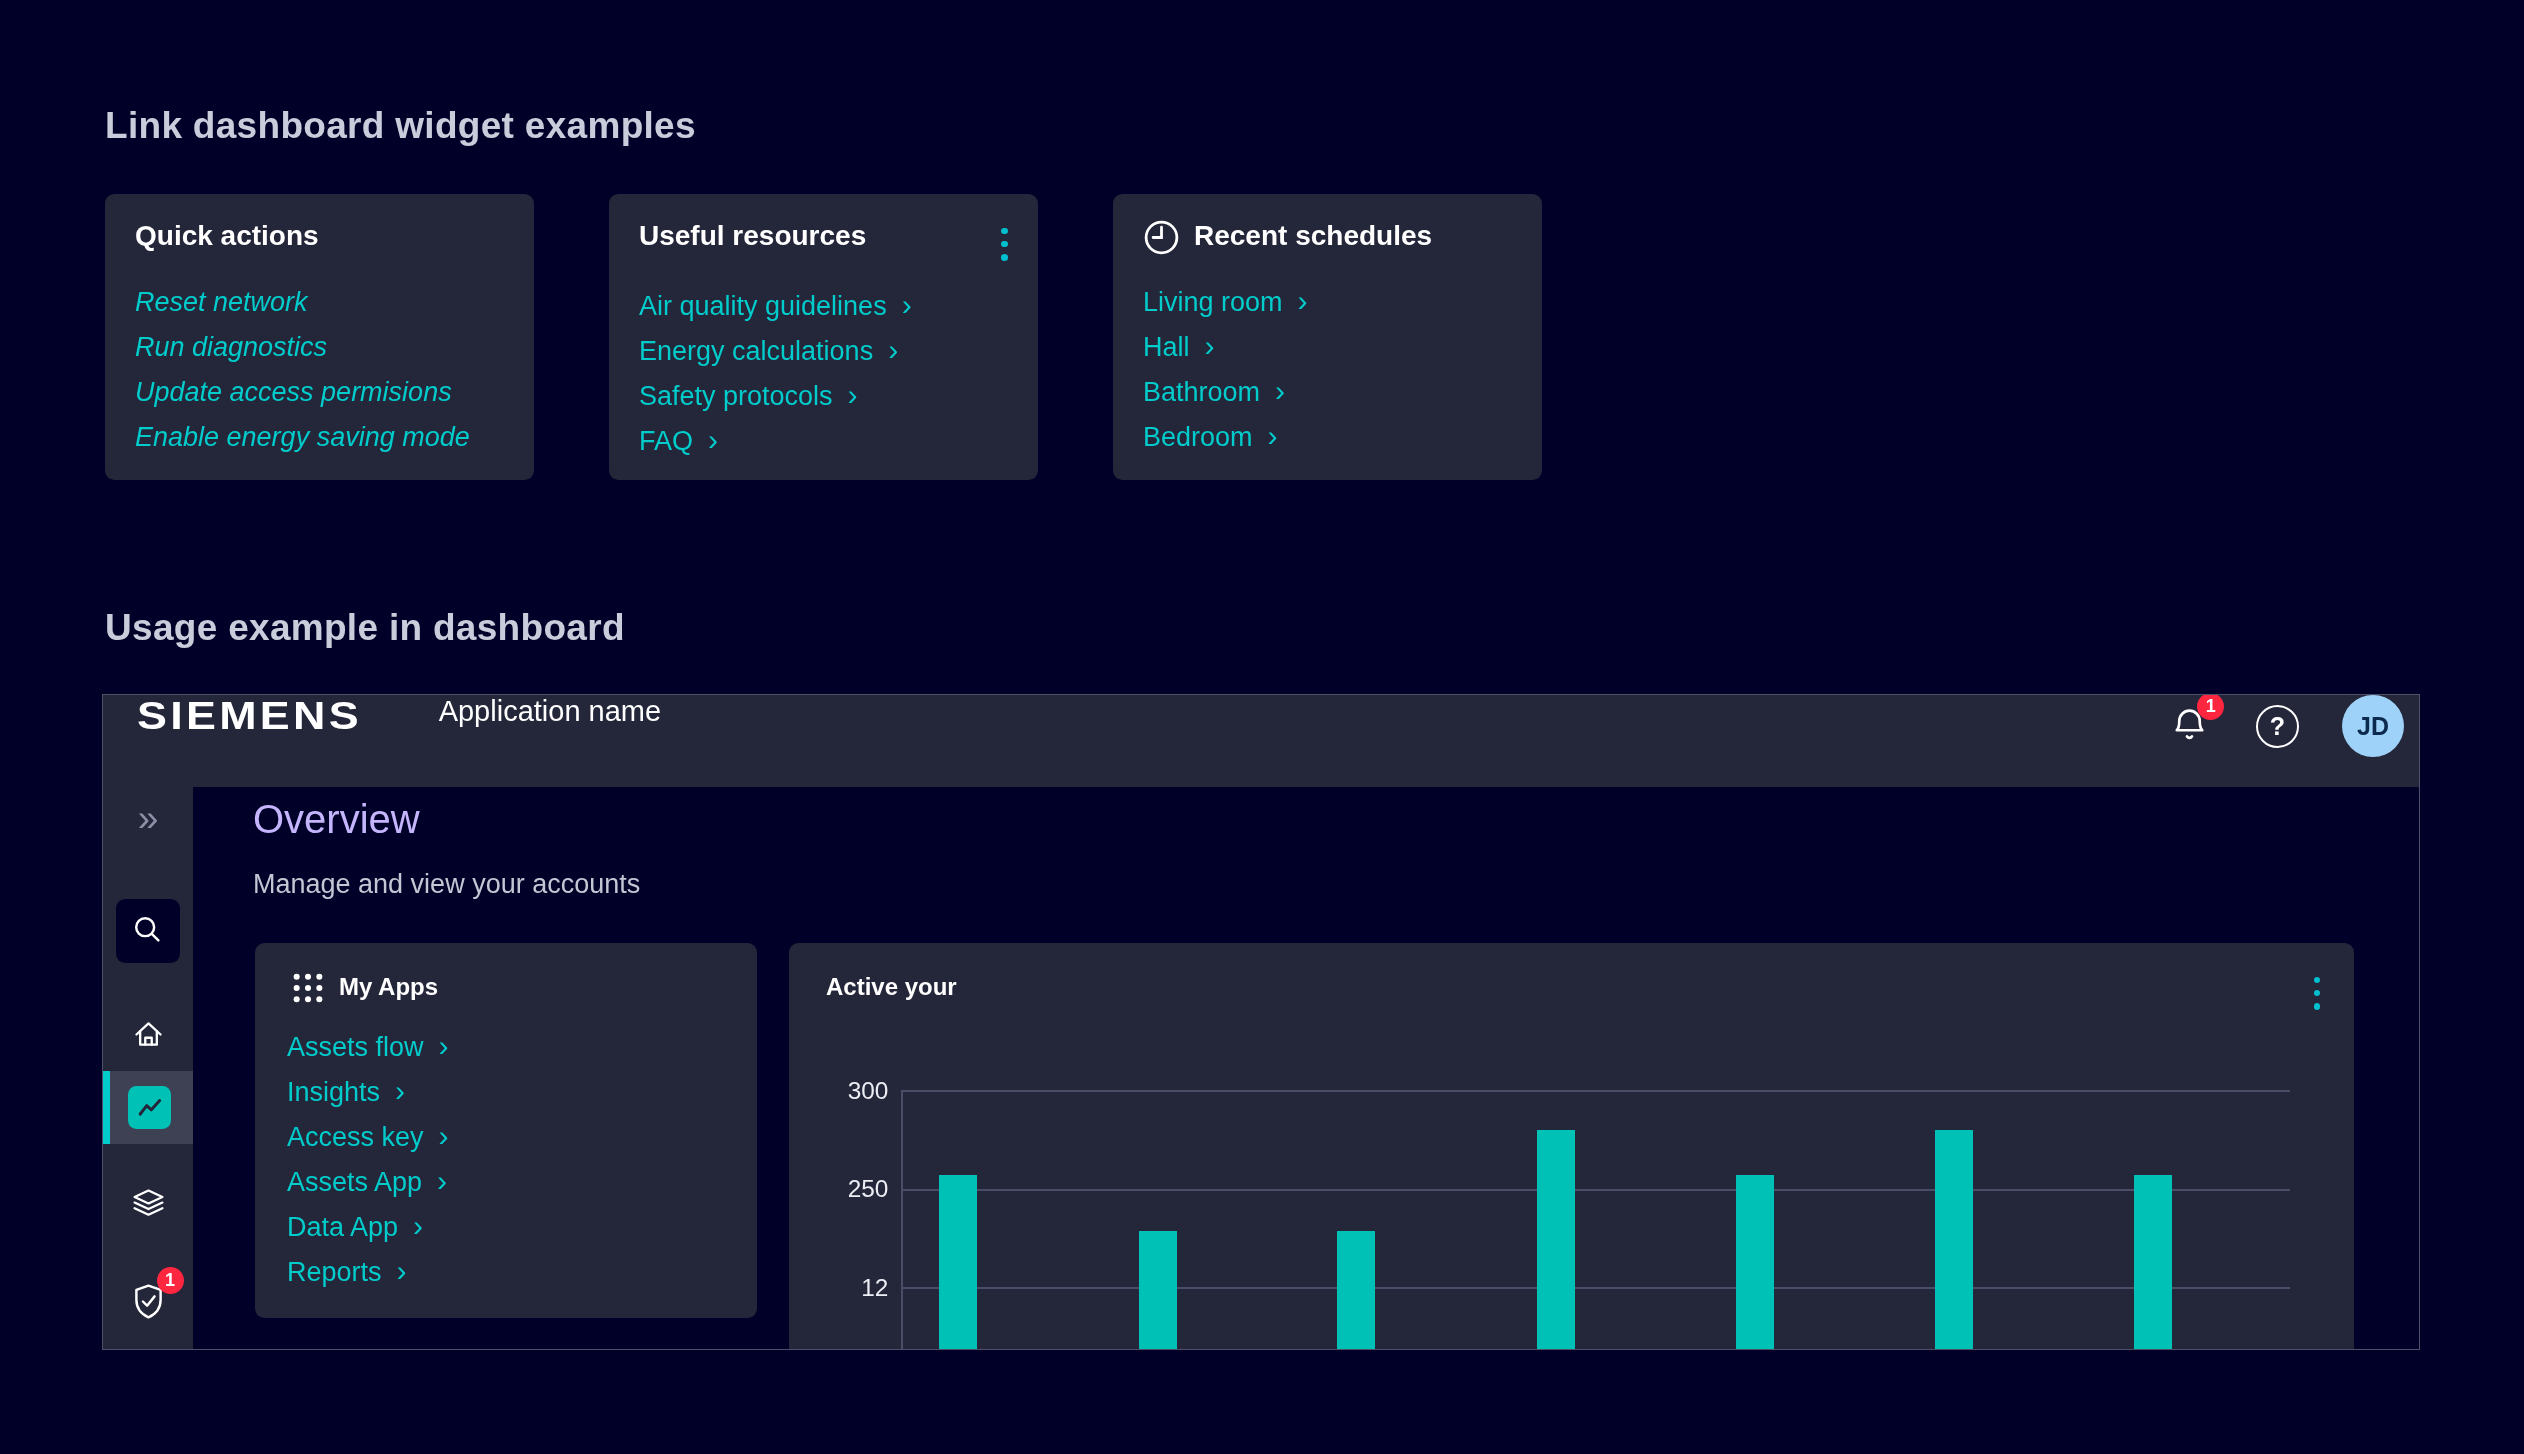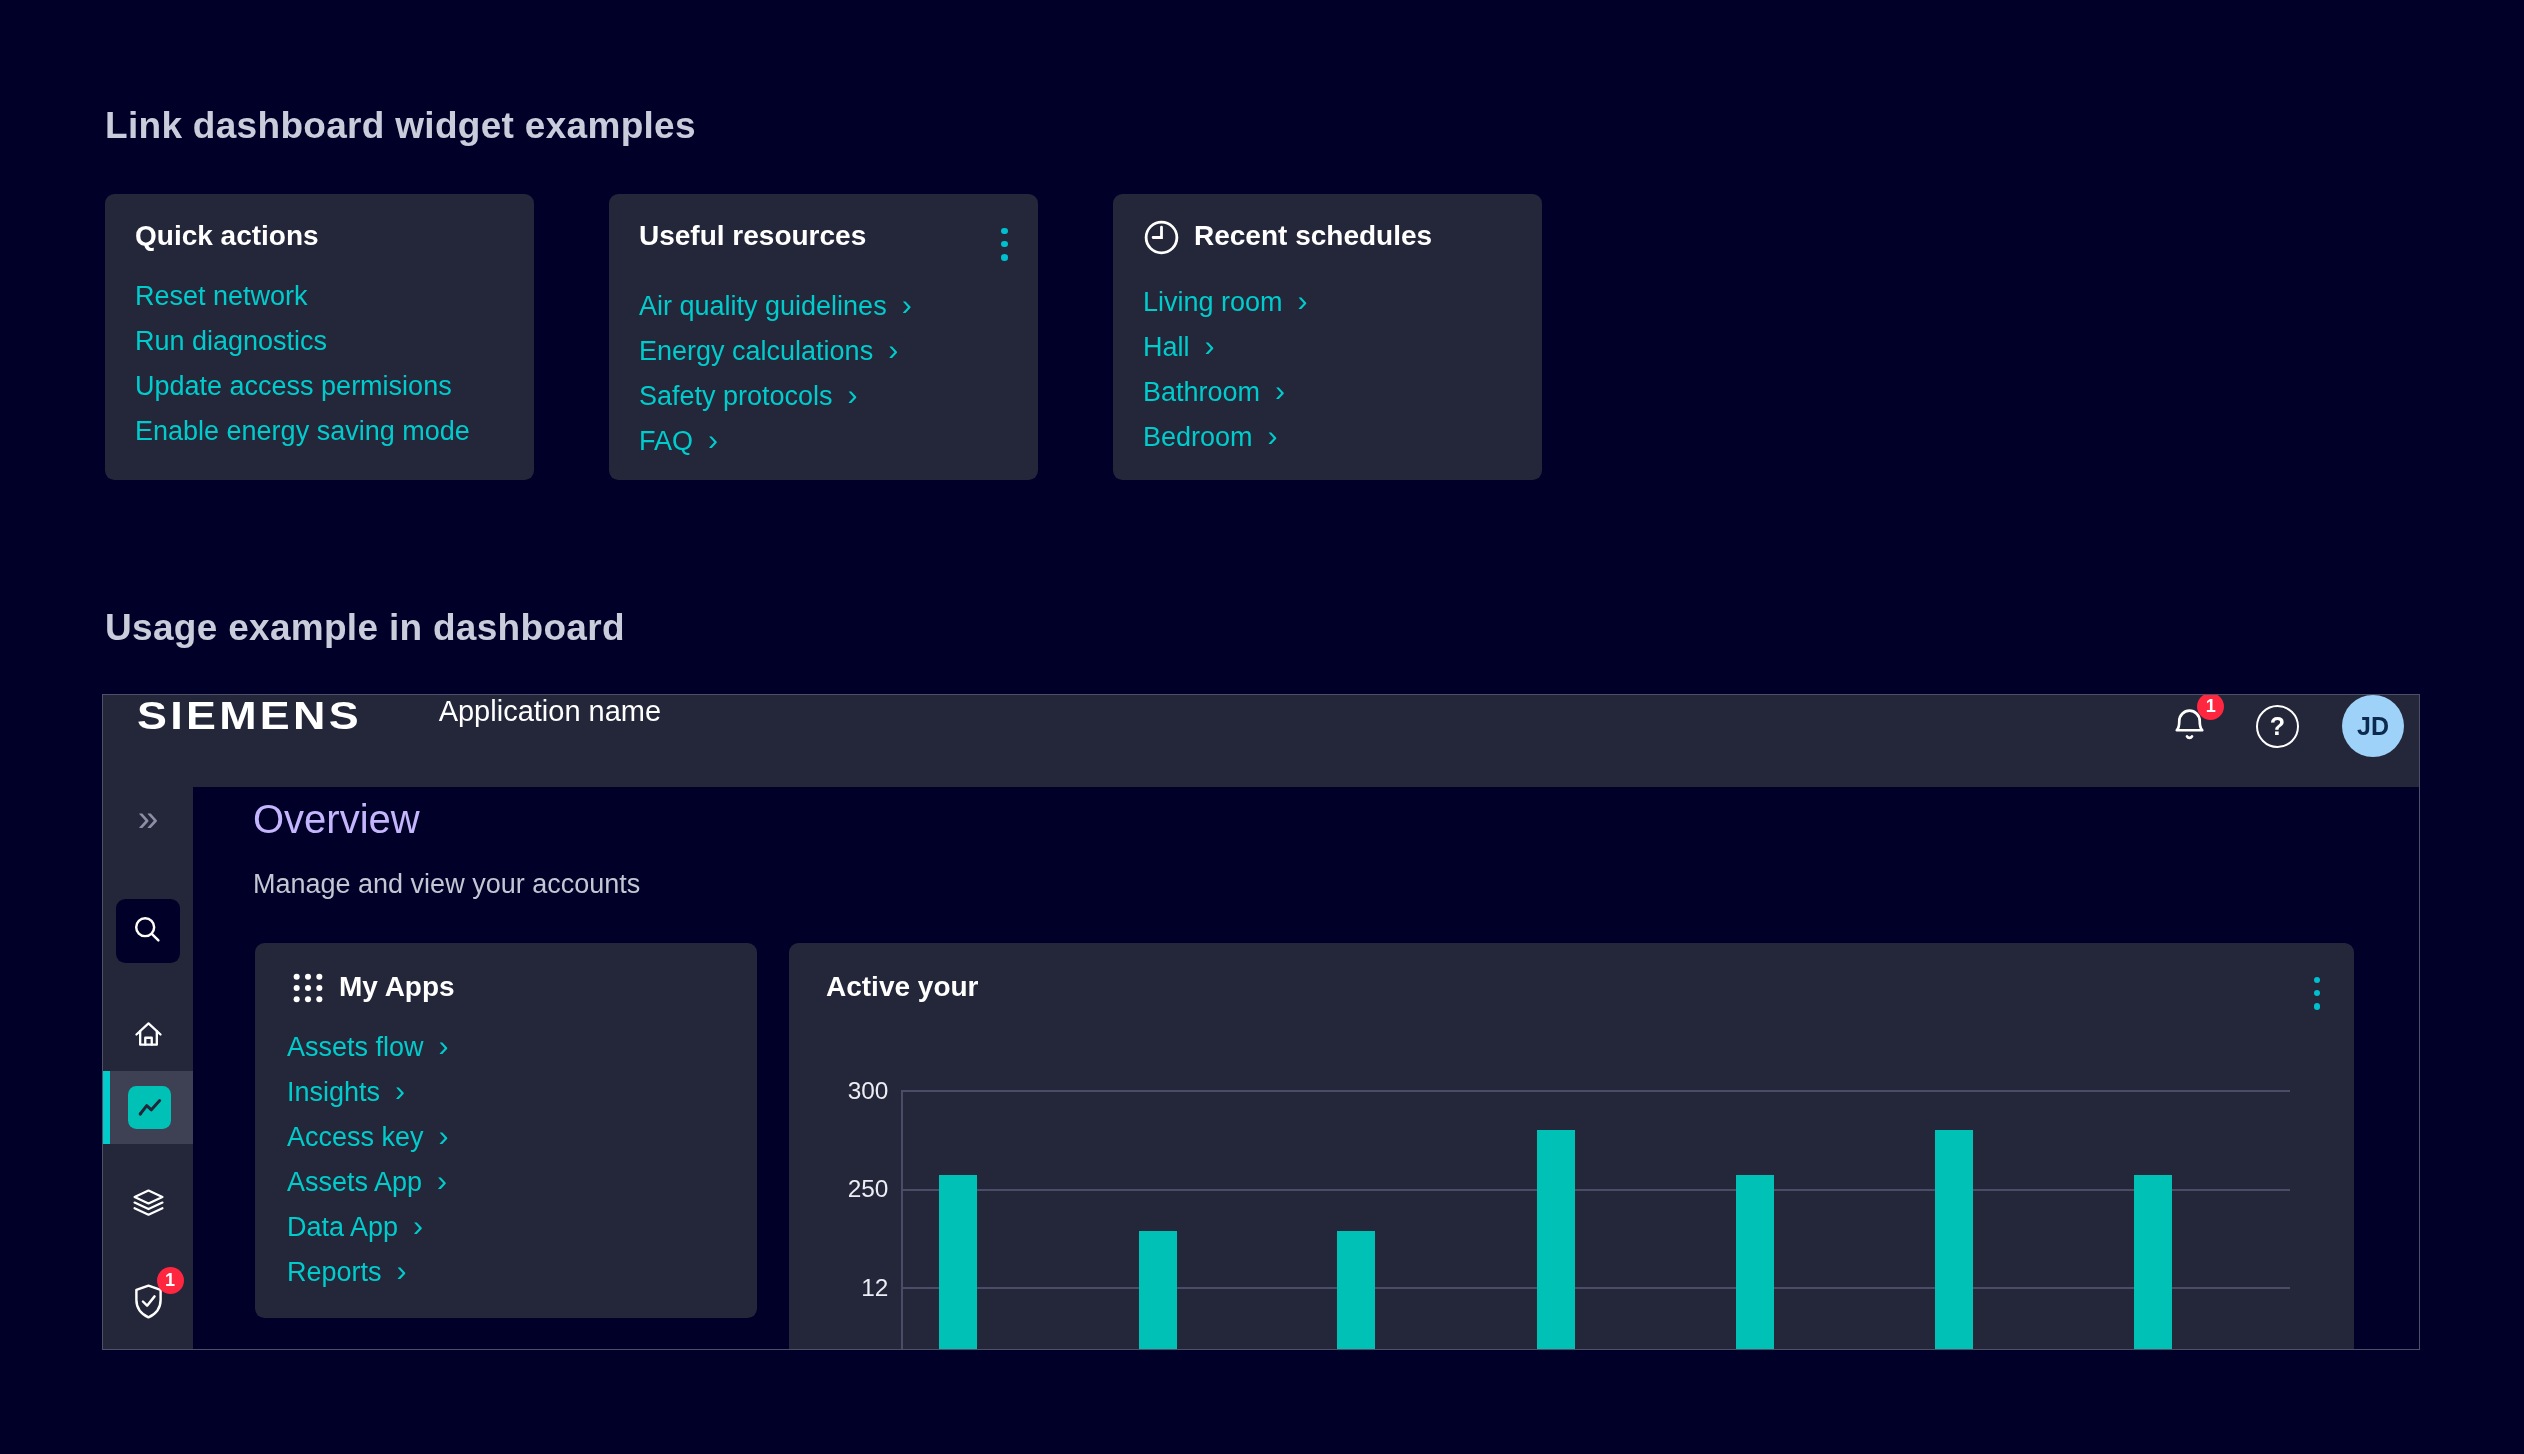--- a/index.html
+++ b/index.html
@@ -81,36 +81,36 @@
     position:absolute; left:25px; top:15px; width:43px; height:43px;
     border-radius:8.4px; background:#00C1B6;
     display:flex; align-items:center; justify-content:center;
   }
 
   
   .page-title { font-size:40px; font-weight:400; color:#c4b5fd; line-height:51px; }
   .page-subtitle { font-size:27px; color:#C4C6D4; line-height:34px; }
 
   .inner-card { background:#24263A; border-radius:9.4px; }
-  .inner-card-title { font-size:28px; font-weight:700; color:#FFFFFF; line-height:36px; }
+  .inner-card-title { font-size:24px; font-weight:700; color:#FFFFFF; line-height:36px; }
 
   
   .gridline { position:absolute; height:1.9px; background:#4A4C68; }
   .axis-vline { position:absolute; width:1.9px; background:#4A4C68; }
   .ytick { position:absolute; width:75px; text-align:right; font-size:24.4px; color:#EDEEF4; line-height:30px; }
   .bar { position:absolute; width:38px; background:#00C1B6; }
 </style>
 </head>
 <body>
 
 <div class="abs section-title" style="left:105px; top:103px;">Link dashboard widget examples</div>
 
 <div class="abs wcard" style="left:105px; top:194px;">
   <div class="abs wcard-title" style="left:30px; top:24.4px;">Quick actions</div>
-  <div class="abs links-col" style="left:30px; top:80px;">
+  <div class="abs links-col" style="left:30px; top:86px;font-style:italic;">
     <div class="wlink">
       <span class="wlink-label">Reset network</span>
     </div>
     <div class="wlink">
       <span class="wlink-label">Run diagnostics</span>
     </div>
     <div class="wlink">
       <span class="wlink-label">Update access permisions</span>
     </div>
     <div class="wlink">

